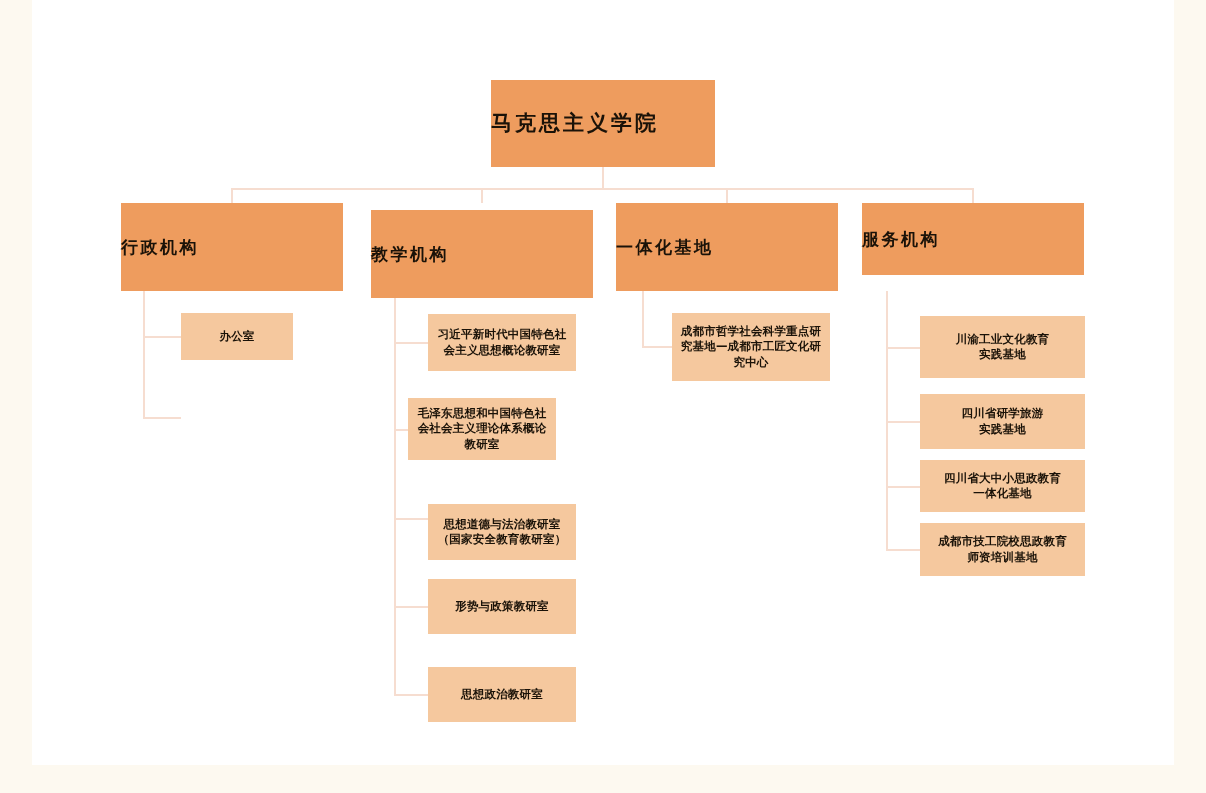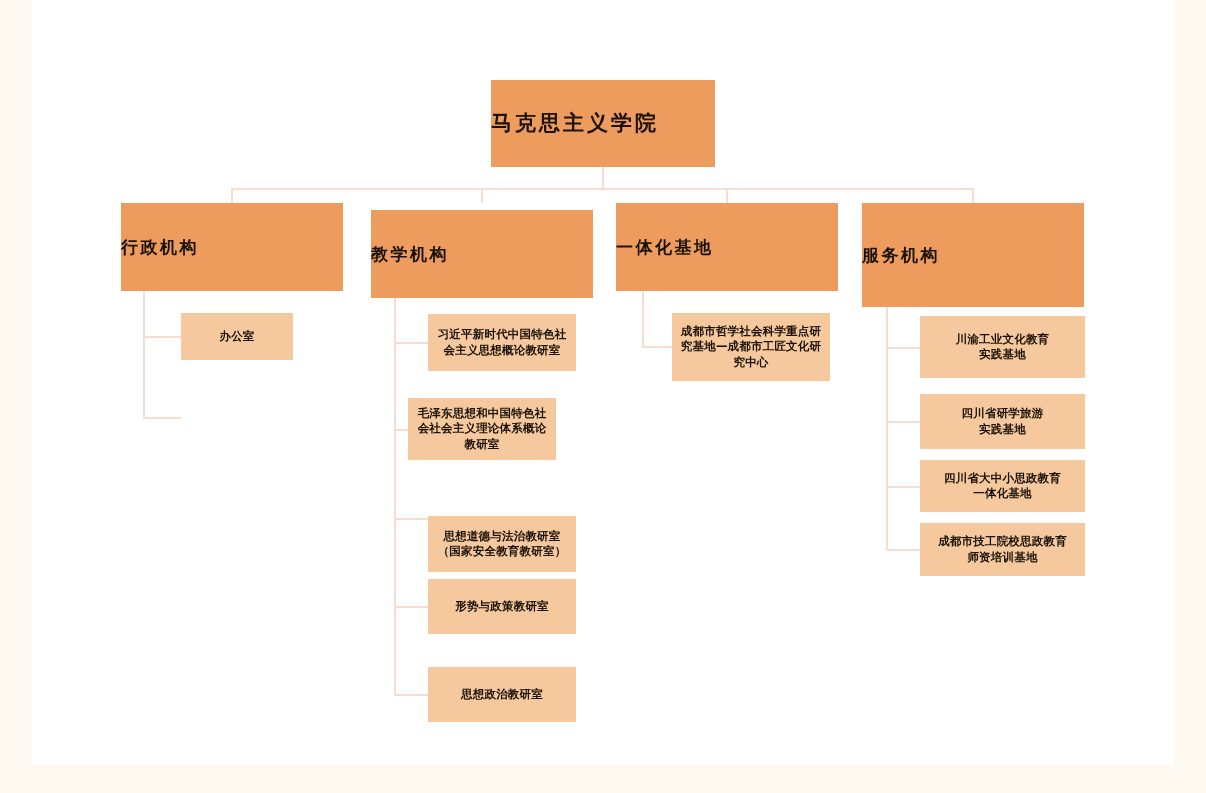--- a/index.html
+++ b/index.html
@@ -121,41 +121,41 @@
   </div>
   <div class="node node-leaf" style="left:428px; top:314px; width:148px; height:57px;">
     <span class="txt">习近平新时代中国特色社
 会主义思想概论教研室</span>
   </div>
   <div class="node node-leaf" style="left:408px; top:398px; width:148px; height:62px;">
     <span class="txt">毛泽东思想和中国特色社
 会社会主义理论体系概论
 教研室</span>
   </div>
-  <div class="node node-leaf" style="left:428px; top:516px; width:148px; height:56px;">
+  <div class="node node-leaf" style="left:428px; top:504px; width:148px; height:56px;">
     <span class="txt">思想道德与法治教研室
 （国家安全教育教研室）</span>
   </div>
   <div class="node node-leaf" style="left:428px; top:579px; width:148px; height:55px;">
     <span class="txt">形势与政策教研室</span>
   </div>
   <div class="node node-leaf" style="left:428px; top:667px; width:148px; height:55px;">
     <span class="txt">思想政治教研室</span>
   </div>
 
   <div class="node node-branch" style="left:616px; top:203px; width:222px; height:88px;">
     <span class="txt">一体化基地</span>
   </div>
   <div class="node node-leaf" style="left:672px; top:313px; width:158px; height:68px;">
     <span class="txt">成都市哲学社会科学重点研
 究基地—成都市工匠文化研
 究中心</span>
   </div>
 
-  <div class="node node-branch" style="left:862px; top:203px; width:222px; height:104px;">
+  <div class="node node-branch" style="left:862px; top:203px; width:222px; height:72px;">
     <span class="txt">服务机构</span>
   </div>
   <div class="node node-leaf" style="left:920px; top:316px; width:165px; height:62px;">
     <span class="txt">川渝工业文化教育
 实践基地</span>
   </div>
   <div class="node node-leaf" style="left:920px; top:394px; width:165px; height:55px;">
     <span class="txt">四川省研学旅游
 实践基地</span>
   </div>

